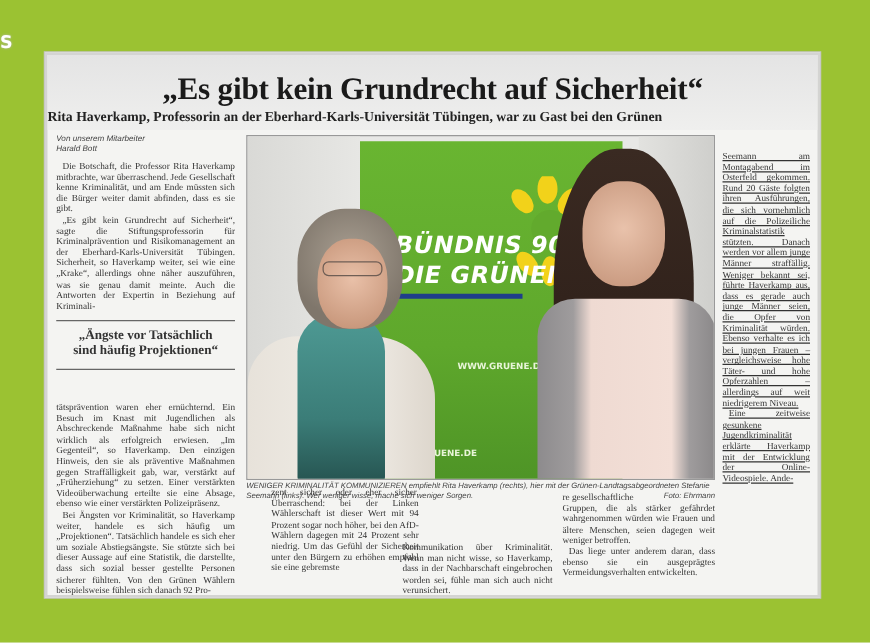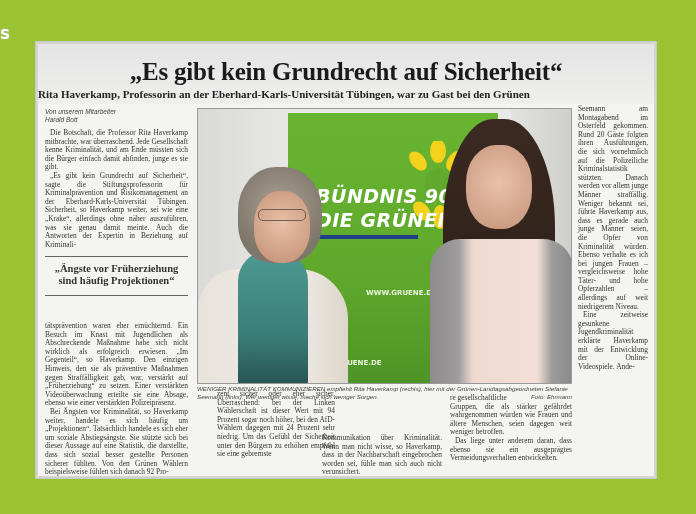--- a/index.html
+++ b/index.html
@@ -84,44 +84,44 @@
     position: absolute; left: 159px; top: 341px; width: 375px;
     font-family: "Liberation Sans", sans-serif; font-style: italic; font-size: 6.2px;
     line-height: 8px; color: #444;
   }
   .caption .caps { text-transform: uppercase; }
   .caption .credit { float: right; }
 
   .col2 { left: 159px; top: 346px; width: 118px; margin-left: 20px; }
   .col3 { left: 284px; top: 358px; width: 120px; margin-top: 32px; }
   .col4 { left: 412px; top: 350px; width: 122px; }
-  .col5 { left: 540px; top: 61px; width: 70px; }
+  .col5 { left: 540px; top: 77px; width: 70px; text-decoration: underline; }
 </style>
 </head>
 <body>
 
 <div class="side-letter">S</div>
 
 <div class="page">
   <div class="page-inner-top"></div>
 
   <h1 class="headline">„Es gibt kein Grundrecht auf Sicherheit“</h1>
   <div class="subhead">Rita Haverkamp, Professorin an der Eberhard-Karls-Universität Tübingen, war zu Gast bei den Grünen</div>
 
   <div class="col col1">
     <div class="byline">
       <div>Von unserem Mitarbeiter</div>
       <div>Harald Bott</div>
     </div>
-    <p>Die Botschaft, die Professor Rita Haverkamp mitbrachte, war überraschend. Jede Gesellschaft kenne Kriminalität, und am Ende müssten sich die Bürger einfach damit abfinden, junge es sie gibt.</p>
+    <p>Die Botschaft, die Professor Rita Haverkamp mitbrachte, war überraschend. Jede Gesellschaft kenne Kriminalität, und am Ende müssten sich die Bürger weiter damit abfinden, dass es sie gibt.</p>
     <p>„Es gibt kein Grundrecht auf Sicherheit“, sagte die Stiftungsprofessorin für Kriminalprävention und Risikomanagement an der Eberhard-Karls-Universität Tübingen. Sicherheit, so Haverkamp weiter, sei wie eine „Krake“, allerdings ohne näher auszuführen, was sie genau damit meinte. Auch die Antworten der Expertin in Beziehung auf Kriminali-</p>
   </div>
 
   <div class="pullquote">
-    <div>„Ängste vor Früherziehung</div>
+    <div>„Ängste vor Tatsächlich</div>
     <div>sind häufig Projektionen“</div>
   </div>
 
   <div class="col col1b">
     <p class="noindent">tätsprävention waren eher ernüchternd. Ein Besuch im Knast mit Jugendlichen als Abschreckende Maßnahme habe sich nicht wirklich als erfolgreich erwiesen. „Im Gegenteil“, so Haverkamp. Den einzigen Hinweis, den sie als präventive Maßnahmen gegen Straffälligkeit gab, war, verstärkt auf „Früherziehung“ zu setzen. Einer verstärkten Videoüberwachung erteilte sie eine Absage, ebenso wie einer verstärkten Polizeipräsenz.</p>
     <p>Bei Ängsten vor Kriminalität, so Haverkamp weiter, handele es sich häufig um „Projektionen“. Tatsächlich handele es sich eher um soziale Abstiegsängste. Sie stützte sich bei dieser Aussage auf eine Statistik, die darstellte, dass sich sozial besser gestellte Personen sicherer fühlten. Von den Grünen Wählern beispielsweise fühlen sich danach 92 Pro-</p>
   </div>
 
   <div class="photo">
     <div class="wall-left"></div>

